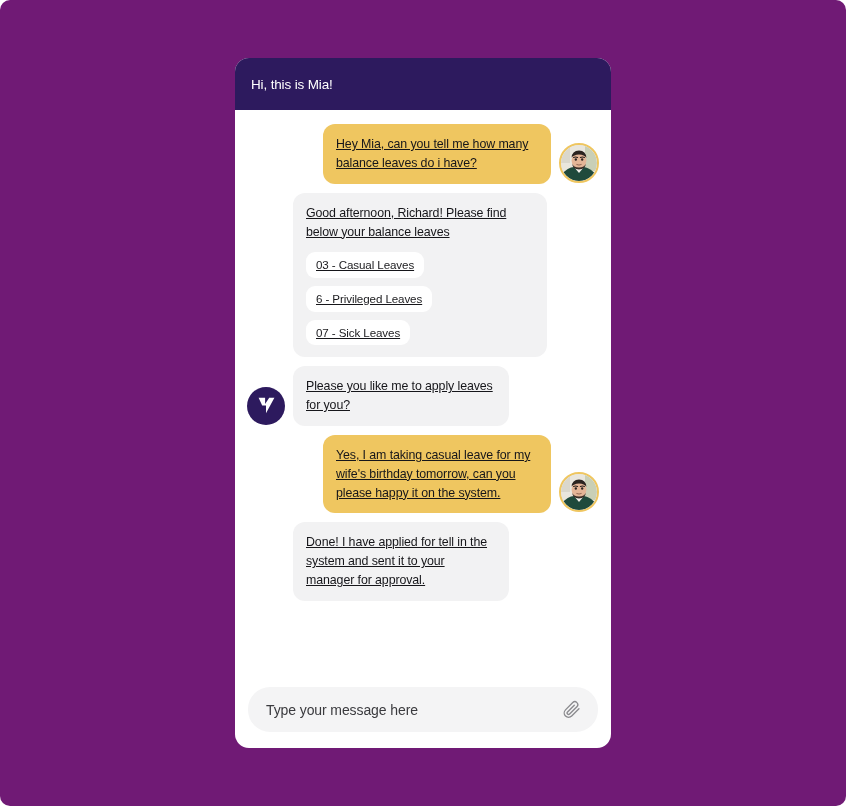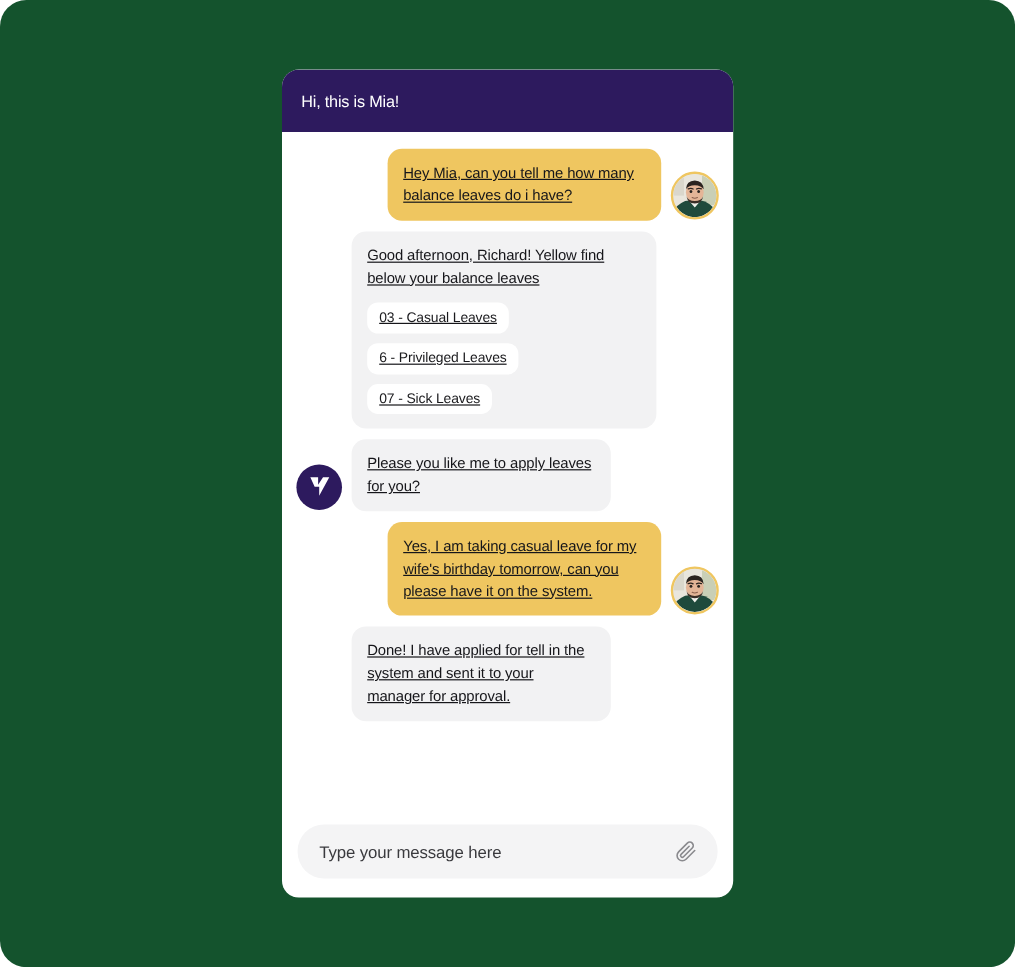--- a/index.html
+++ b/index.html
@@ -20,22 +20,22 @@
     height: 806px;
     overflow: hidden;
   }
 
   
   .canvas {
     position: absolute;
     left: 0; top: 0;
     width: 846px;
     height: 806px;
-    background: #14532d;
-    border-radius: 22px;
+    background: #701a75;
+    border-radius: 10px;
     box-sizing: border-box;
   }
 
   
   .chat-card {
     position: absolute;
     left: 235px;
     top: 58px;
     width: 376px;
     height: 690px;
@@ -232,40 +232,40 @@
                 <path d="M19.4 12.5 Q21.2 11.5 23.5 12.4" stroke="#2B2420" stroke-width="1.1" fill="none" stroke-linecap="round"></path>
                 <path d="M15.8 19.6 Q18 20.7 20.2 19.6" stroke="#8A5F4C" stroke-width="0.9" fill="none" stroke-linecap="round"></path>
               </g>
             </svg>
           </div>
         </div>
 
         <div class="row bot">
           <div class="avatar-spacer"></div>
           <div class="bubble bot cards">
-            <div>Good afternoon, Richard! Yellow find below your balance leaves</div>
+            <div>Good afternoon, Richard! Please find below your balance leaves</div>
             <div class="chips">
               <div class="chip">03 - Casual Leaves</div>
               <div class="chip">6 - Privileged Leaves</div>
               <div class="chip">07 - Sick Leaves</div>
             </div>
           </div>
         </div>
 
         <div class="row bot">
           <div class="avatar-bot">
             <svg width="19" height="19" viewBox="0 0 19 19">
               <path d="M1.6 1.8 L8.1 1.8 L8.1 8.0 L12.2 1.8 L17.4 1.8 L9.0 17.2 L9.0 9.6 L5.2 9.6 Z" fill="#FFFFFF"></path>
             </svg>
           </div>
           <div class="bubble bot">Please you like me to apply leaves for you?</div>
         </div>
 
         <div class="row user">
-          <div class="bubble user">Yes, I am taking casual leave for my wife's birthday tomorrow, can you please have it on the system.</div>
+          <div class="bubble user">Yes, I am taking casual leave for my wife's birthday tomorrow, can you please happy it on the system.</div>
           <div class="avatar-user">
             <svg width="36" height="36" viewBox="0 0 36 36">
               <defs>
                 <clipPath id="cl2">
                     <circle cx="18" cy="18" r="18"></circle>
                   </clipPath>
               </defs>
               <g clip-path="url(#cl2)">
                 <rect x="0" y="0" width="36" height="36" fill="#E9E6DD"></rect>
                 <rect x="24" y="0" width="12" height="26" fill="#C9CFB6"></rect>

